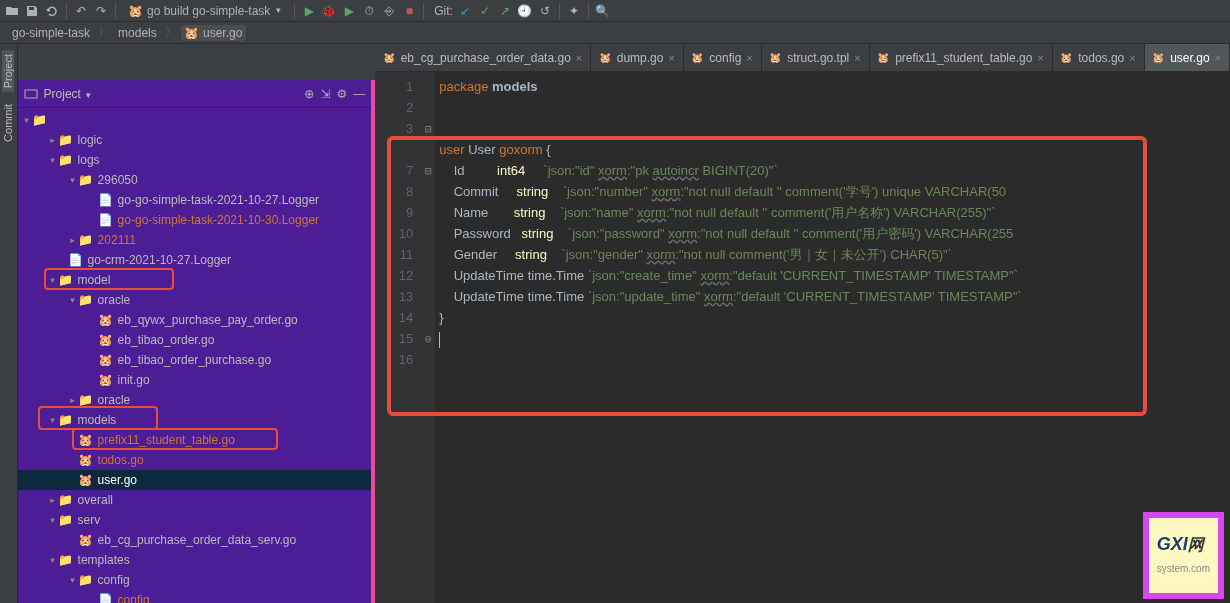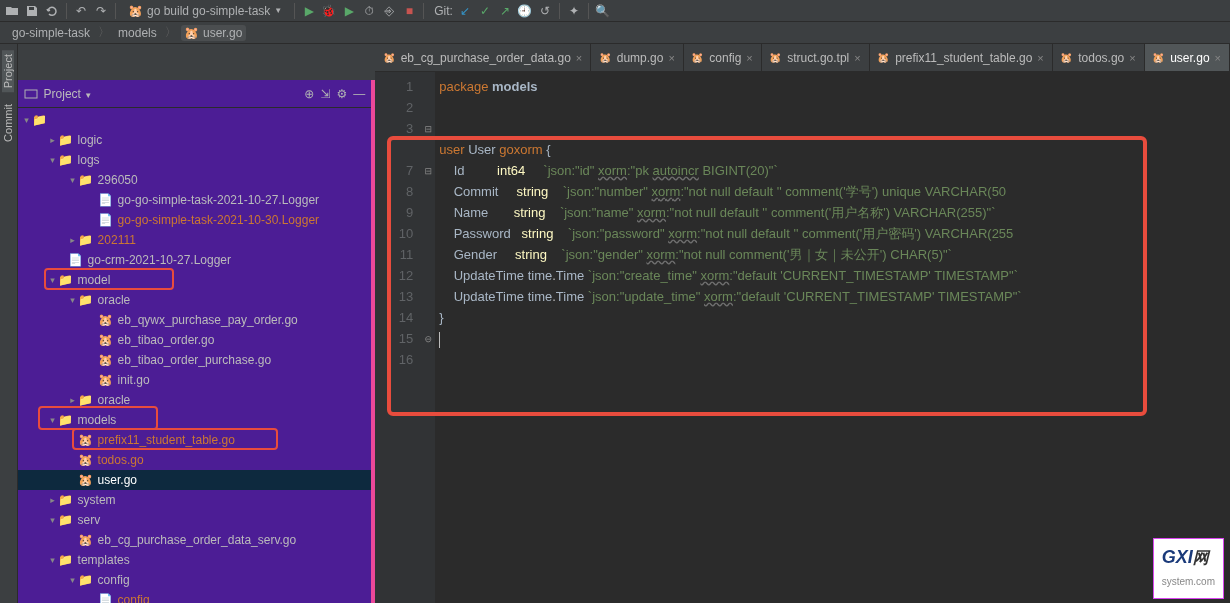--- a/index.html
+++ b/index.html
@@ -53,21 +53,21 @@
 .code-line { height: 21px; white-space: pre; }
 .kw { color: #cc7832; }
 .typ { color: #fef9c3; }
 .nm { color: #a9b7c6; }
 .tag { color: #6a8759; }
 .und { text-decoration: underline wavy #707070; }
 .pkg { color: #a9b7c6; font-weight: bold; }
 .cursor { display: inline-block; width: 1px; height: 16px; background: #bbb; vertical-align: middle; }
 
 .red-overlay { position: absolute; border: 4px solid #e84c3d; border-radius: 6px; pointer-events: none; }
-.watermark { position: absolute; right: 6px; bottom: 4px; background: #ffffff; color: #1a3a7a; font-weight: bold; font-style: italic; font-size: 18px; padding: 8px 8px; border: 1px solid #d946ef; }
+.watermark { position: absolute; right: 6px; bottom: 4px; background: #fef9c3; color: #1a3a7a; font-weight: bold; font-style: italic; font-size: 18px; padding: 16px 8px; border: 6px solid #d946ef; }
 .watermark span.small { font-size: 10px; font-weight: normal; color: #888; font-style: normal; }
 svg { display: block; }
 </style>
 </head>
 <body>
 
 <div class="toolbar">
   <span class="ico">
       <svg width="14" height="14" viewBox="0 0 14 14">
         <path fill="#afb1b3" d="M1 3h5l1 1h6v7H1z"></path>
@@ -221,21 +221,21 @@
           <span class="icon go-ic">🐹</span>
           <span class="label gold">todos.go</span>
         </div>
       <div class="tree-row selected" style="padding-left:60px">
           <span class="icon go-ic">🐹</span>
           <span class="label" style="color:#fff">user.go</span>
         </div>
       <div class="tree-row" style="padding-left:30px">
           <span class="arrow">▸</span>
           <span class="icon folder-ic">📁</span>
-          <span class="label">system</span>
+          <span class="label">overall</span>
         </div>
       <div class="tree-row" style="padding-left:30px">
           <span class="arrow">▾</span>
           <span class="icon folder-ic">📁</span>
           <span class="label">serv</span>
         </div>
       <div class="tree-row" style="padding-left:60px">
           <span class="icon go-ic">🐹</span>
           <span class="label">eb_cg_purchase_order_data_serv.go</span>
         </div>

